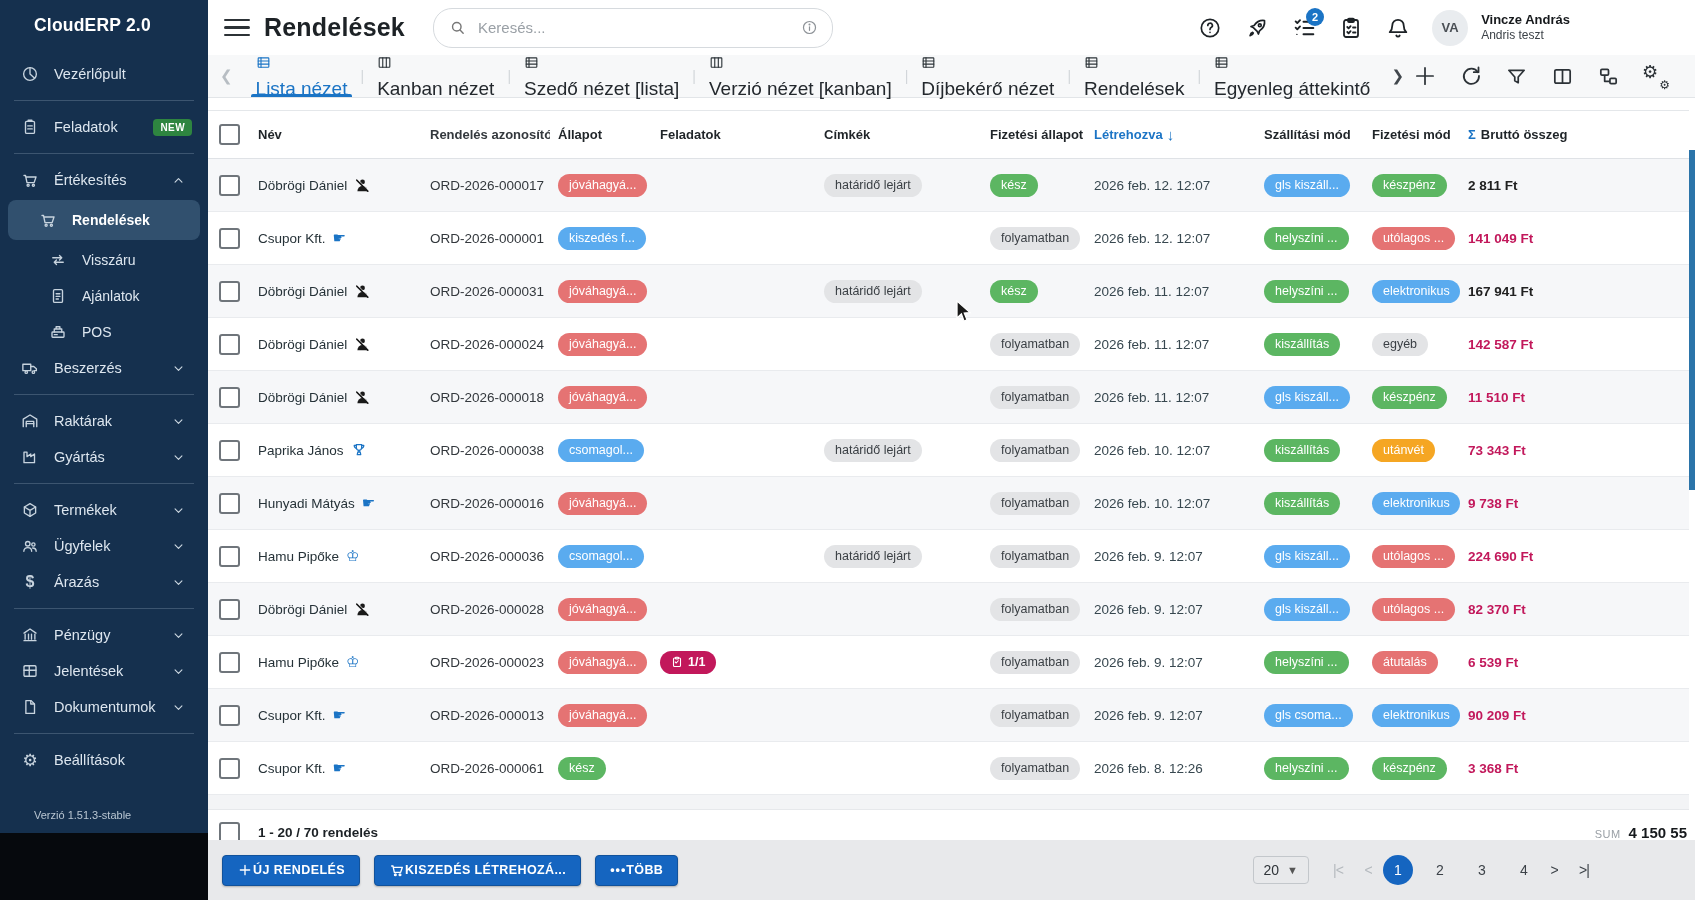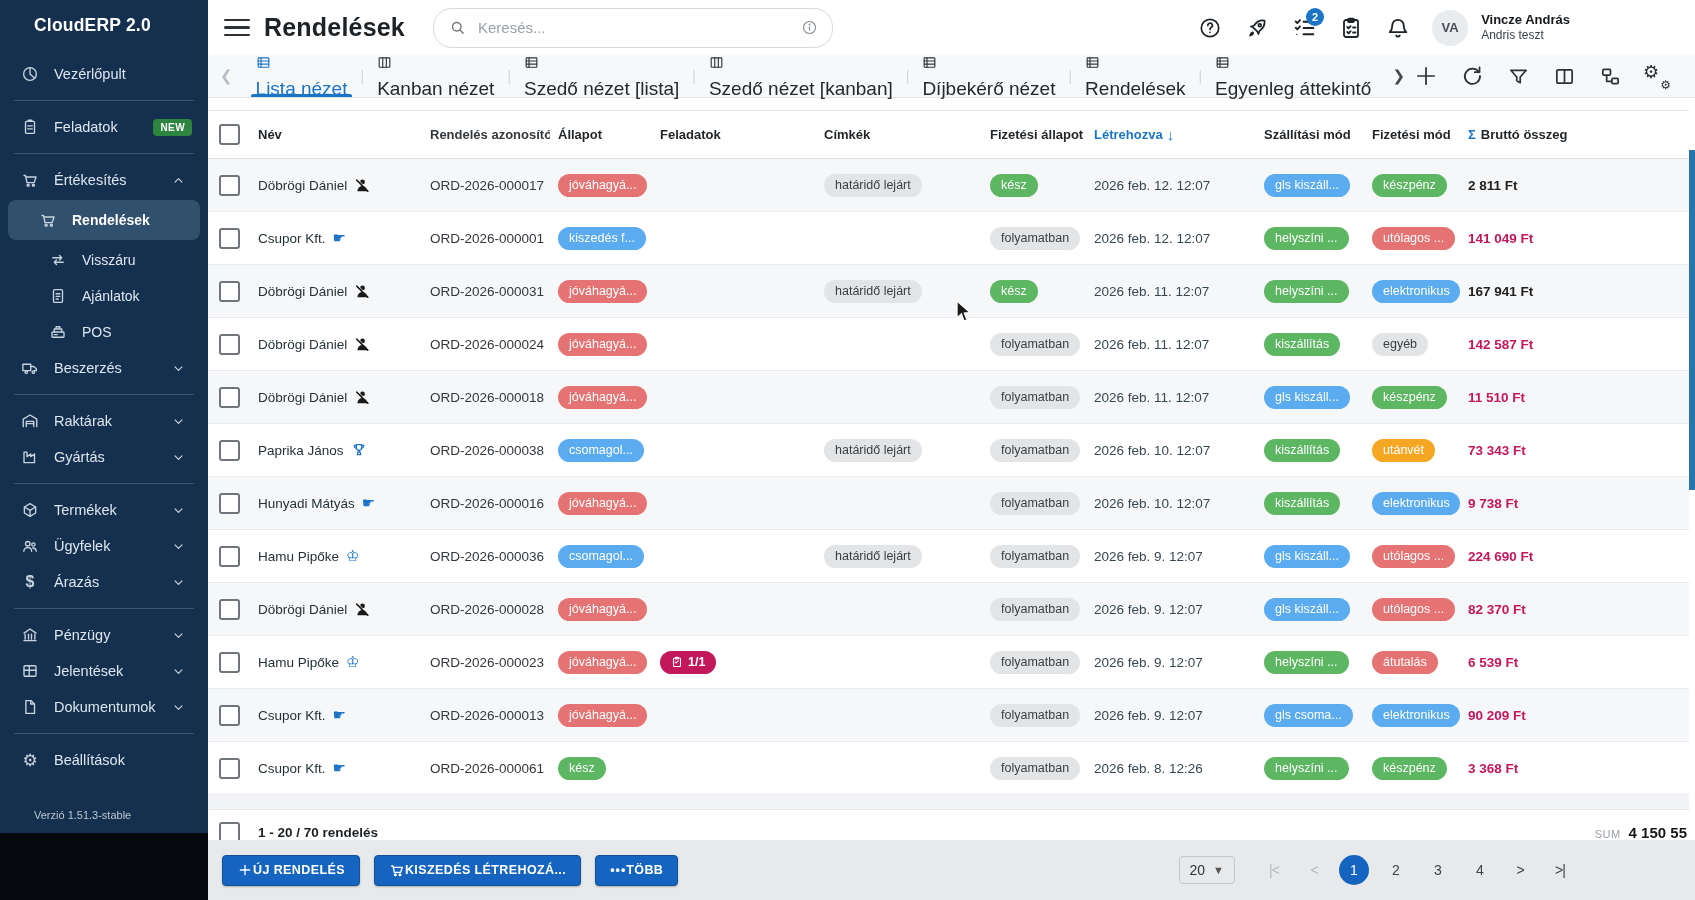--- a/index.html
+++ b/index.html
@@ -96,21 +96,21 @@
   .sum-count{font-weight:bold;color:#1c2125;padding-left:8px;}
   .sum-right{margin-left:auto;display:flex;align-items:baseline;gap:8px;padding-right:2px;overflow:hidden;}
   .sum-label{font-size:11px;color:#9aa0a6;letter-spacing:.5px;}
   .sum-value{font-size:15px;font-weight:bold;color:#16191c;white-space:nowrap;}
 
   
   .footer{position:absolute;left:0;top:840px;width:1487px;height:60px;background:#e8e9eb;display:flex;align-items:center;}
   .fbuttons{display:flex;gap:14px;margin-left:14px;}
   .btn{height:31px;background:#1565c0;border:1px solid #11529b;color:#fff;border-radius:4px;font-size:12.5px;font-weight:bold;letter-spacing:.4px;display:inline-flex;align-items:center;padding:0 14px;cursor:pointer;font-family:inherit;box-shadow:0 1px 2px rgba(0,0,0,.25);}
   .btn .bicon{display:inline-flex;color:#fff;}
-  .pager{margin-left:auto;display:flex;align-items:center;gap:10px;padding-right:120px;}
+  .pager{margin-left:auto;display:flex;align-items:center;gap:0;padding-right:96px;}
   .psize{border:1px solid #c3c7cb;border-radius:4px;padding:5px 10px;font-size:14px;color:#2f3439;display:flex;align-items:center;gap:8px;cursor:pointer;margin-right:14px;background:transparent;}
   .pnav{width:30px;height:30px;display:inline-flex;align-items:center;justify-content:center;font-size:14px;color:#3c4248;cursor:pointer;letter-spacing:-1px;}
   .pnav.disabled{color:#b4b9be;cursor:default;}
   .pnum{width:30px;height:30px;display:inline-flex;align-items:center;justify-content:center;font-size:14px;color:#3c4248;border-radius:50%;cursor:pointer;}
   .pnum.active{background:#1565c0;color:#fff;}
 
   .vscroll{position:absolute;right:0;top:150px;width:6px;height:340px;background:#2b74a9;z-index:9;}
   .cursor{position:absolute;left:955px;top:300px;z-index:99;pointer-events:none;}
 </style>
 </head>
@@ -440,21 +440,21 @@
             <span>Szedő nézet [lista]</span>
           </div>
           <span class="tabsep">|</span>
           <div class="tab">
             <span class="ticon">
               <svg viewBox="0 0 24 24" width="15" height="15" fill="none" stroke="currentColor" stroke-width="1.8" stroke-linecap="round" stroke-linejoin="round">
                 <rect x="3.5" y="4.5" width="17" height="15" rx="1"></rect>
                 <path d="M9.2 4.5v15M14.9 4.5v15"></path>
               </svg>
             </span>
-            <span>Szedő nézet [kanban]</span>
+            <span>Verzió nézet [kanban]</span>
           </div>
           <span class="tabsep">|</span>
           <div class="tab">
             <span class="ticon">
               <svg viewBox="0 0 24 24" width="15" height="15" fill="none" stroke="currentColor" stroke-width="1.8" stroke-linecap="round" stroke-linejoin="round">
                 <rect x="3.5" y="4.5" width="17" height="15" rx="1"></rect>
                 <path d="M3.5 9.5h17M3.5 14.5h17M8 4.5v15"></path>
               </svg>
             </span>
             <span>Díjbekérő nézet</span>

